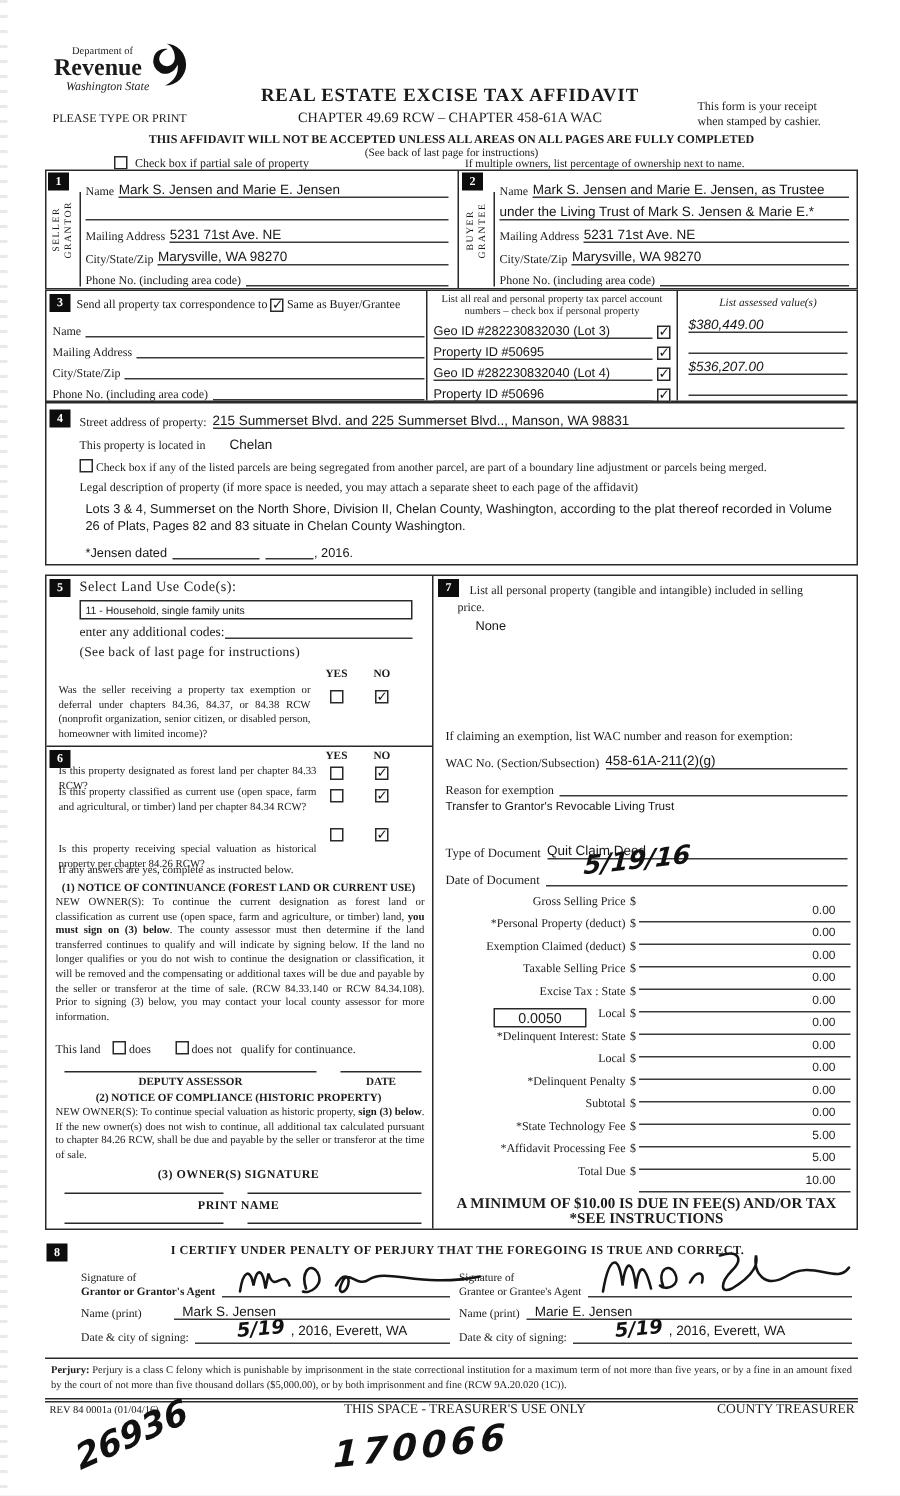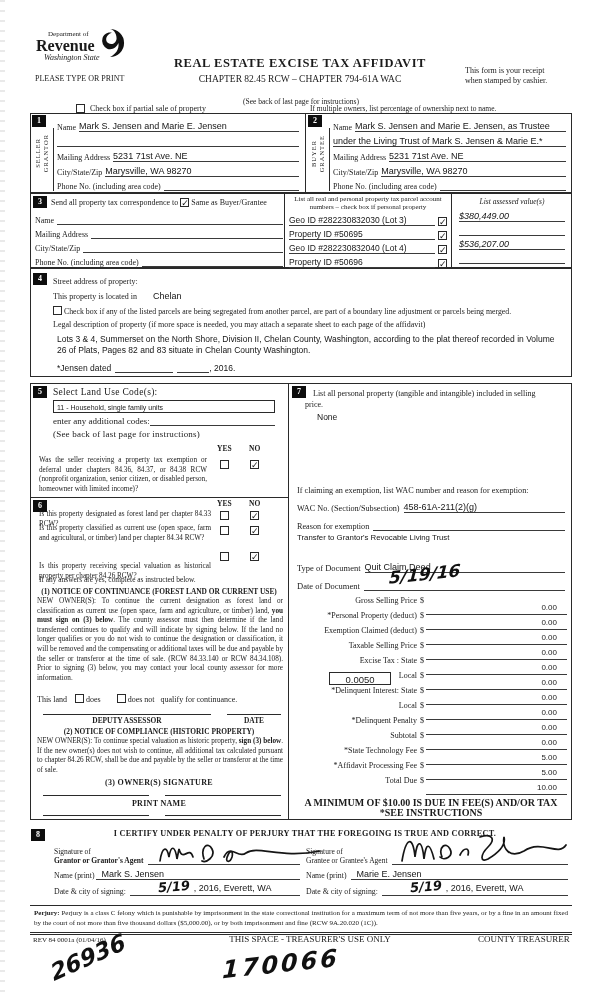--- a/index.html
+++ b/index.html
@@ -48,25 +48,26 @@
   <div class="abs" style="left:36px;top:30px;">
     <div class="serif" style="font-size:7px;margin-left:12px;">Department of</div>
     <div class="serif b" style="font-size:16px;line-height:15px;">Revenue</div>
     <div class="serif" style="font-size:8px;font-style:italic;margin-left:8px;">Washington State</div>
   </div>
   <svg class="abs" style="left:95px;top:28px;" width="30" height="30" viewBox="0 0 32 32">
     <path fill="#111" d="M16 1a15 15 0 0 1 0 30c6-3 10-8 9-15-2 5-7 8-12 6a9 9 0 0 1-5-11c1-4 5-7 10-6-6 2-8 8-4 11 4 3 9 0 9-5 0-6-4-10-7-10z"></path>
   </svg>
   <div class="abs serif b ctr" style="left:120px;top:56px;width:360px;font-size:12.5px;letter-spacing:.6px;">REAL ESTATE EXCISE TAX AFFIDAVIT</div>
   <div class="abs serif" style="left:35px;top:74px;font-size:8px;">PLEASE TYPE OR PRINT</div>
-  <div class="abs serif ctr" style="left:140px;top:74px;width:320px;font-size:9.5px;">CHAPTER 82.45 RCW – CHAPTER 794-61A WAC</div>
+  <div class="abs serif ctr" style="left:140px;top:74px;width:320px;font-size:9.5px;">CHAPTER 49.69 RCW – CHAPTER 458-61A WAC</div>
   <div class="abs serif" style="left:465px;top:66px;width:110px;font-size:8px;line-height:10px;">
     <div>This form is your receipt</div>
     <div>when stamped by cashier.</div>
   </div>
+  <div class="abs serif b ctr" style="left:30px;top:88px;width:542px;font-size:8px;">THIS AFFIDAVIT WILL NOT BE ACCEPTED UNLESS ALL AREAS ON ALL PAGES ARE FULLY COMPLETED</div>
   <div class="abs serif ctr" style="left:30px;top:97px;width:542px;font-size:7.5px;">(See back of last page for instructions)</div>
   <span class="cb abs" style="left:76px;top:104px;"></span>
   <div class="abs serif" style="left:90px;top:104px;font-size:8px;">Check box if partial sale of property</div>
   <div class="abs serif" style="left:310px;top:104px;font-size:7.5px;">If multiple owners, list percentage of ownership next to name.</div>
 
   <div class="sec" style="left:30px;top:113px;width:542px;height:80px;">
 
     <div class="abs" style="left:0;top:0;width:275px;height:78px;border-right:1px solid #2a2a2a;">
       <div class="numbox" style="left:1px;top:1px;">1</div>
       <div class="sideStrip">
@@ -195,20 +196,21 @@
             <span class="ul" style="flex:1;"></span>
           </div>
       </div>
     </div>
   </div>
 
   <div class="sec" style="left:30px;top:268px;width:542px;height:109px;">
     <div class="numbox" style="left:2px;top:4px;">4</div>
     <div class="frow abs" style="left:22px;top:4px;right:8px;height:13px;">
       <span style="font-size:8px;white-space:nowrap;">Street address of property:</span>
+      <span class="ul val" style="flex:1;margin-left:4px;">215 Summerset Blvd. and 225 Summerset Blvd.., Manson, WA 98831</span>
     </div>
     <div class="abs" style="left:22px;top:22px;font-size:8px;">
       <span>This property is located in</span>
       <span class="val" style="margin-left:14px;">Chelan</span>
     </div>
     <div class="abs" style="left:22px;top:37px;font-size:7.8px;">
       <span class="cb"></span>
       <span>Check box if any of the listed parcels are being segregated from another parcel, are part of a boundary line adjustment or parcels being merged.</span>
     </div>
     <div class="abs" style="left:22px;top:51px;font-size:8px;">Legal description of property (if more space is needed, you may attach a separate sheet to each page of the affidavit)</div>
@@ -391,21 +393,21 @@
     <div class="abs" style="left:24px;top:16px;width:246px;">
       <div class="frow" style="height:22px;">
         <span class="b" style="font-size:7.5px;line-height:9px;white-space:nowrap;">
           <span style="display:block;font-weight:normal;">Signature of</span>
           <span style="display:block;font-weight:bold;">Grantor or Grantor's Agent</span>
         </span>
         <span class="ul" style="flex:1;margin-left:4px;height:20px;"></span>
       </div>
       <div class="frow" style="height:15px;">
         <span style="font-size:7.8px;white-space:nowrap;">Name (print)</span>
-        <span class="ul val" style="flex:1;margin-left:1px;padding-left:6px;">Mark S. Jensen</span>
+        <span class="ul val" style="flex:1;margin-left:21px;padding-left:6px;">Mark S. Jensen</span>
       </div>
       <div class="frow" style="height:16px;">
         <span style="font-size:7.8px;white-space:nowrap;">Date &amp; city of signing:</span>
         <span class="ul" style="flex:1;margin-left:4px;white-space:nowrap;">
           <span class="hand" style="font-size:13px;display:inline-block;transform:rotate(-5deg);margin-left:28px;">5/19</span>
           <span class="val">, 2016, Everett, WA</span>
         </span>
       </div>
       <svg class="sig" style="left:100px;top:-8px;" width="170" height="34" viewBox="0 0 170 34">
         <path d="M6 26 C8 12 13 10 15 22 C17 10 21 10 23 24 L25 14 C29 28 35 10 39 22 M50 24 C46 12 54 6 58 14 C62 22 52 28 48 26 M70 22 C74 14 80 14 78 22 C76 28 70 28 74 20 C78 10 84 24 92 18 C104 10 126 24 166 16"></path>

